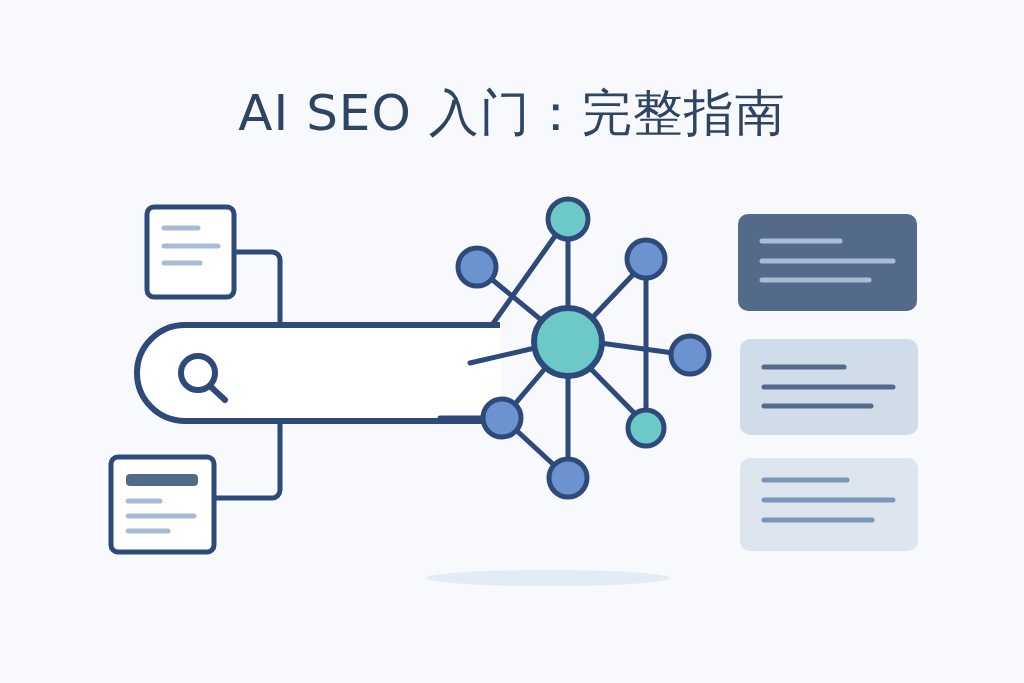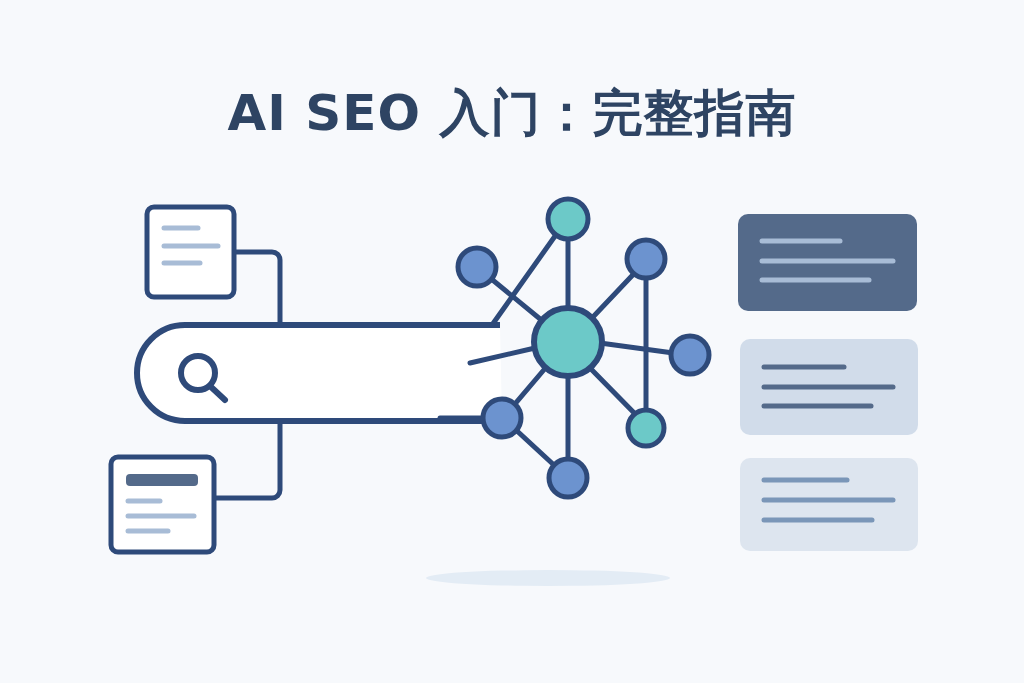--- a/index.html
+++ b/index.html
@@ -1,17 +1,17 @@
 <!DOCTYPE html>
 <html><head>
 <meta charset="utf-8">
 <style>
   html, body { margin:0; padding:0; }
   body { width:1024px; height:683px; background:#f7f9fc; position:relative; overflow:hidden; font-family:"DejaVu Sans", sans-serif; }
-  .title { position:absolute; left:0; top:80px; width:1024px; text-align:center; font-family:"DejaVu Sans", sans-serif; font-weight:bold; font-size:50px; color:#2e4463; letter-spacing:1px; }
+  .title { position:absolute; left:0; top:80px; width:1024px; text-align:center; font-family:"DejaVu Sans", sans-serif; font-weight:normal; font-size:50px; color:#2e4463; letter-spacing:1px; }
   svg.art { position:absolute; left:0; top:0; }
 </style>
 </head>
 <body>
 
 <div class="title">AI SEO 入门：完整指南</div>
 
 <svg class="art" width="1024" height="683" viewBox="0 0 1024 683">
 
   <ellipse cx="548" cy="578" rx="122" ry="8" fill="#e3ecf5"></ellipse>

